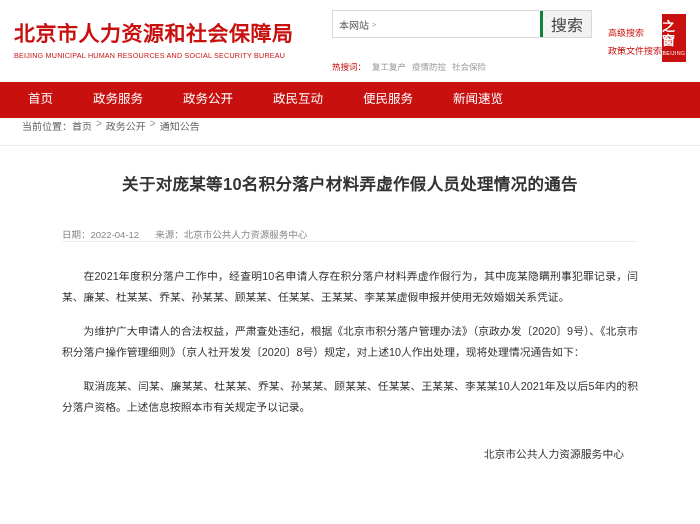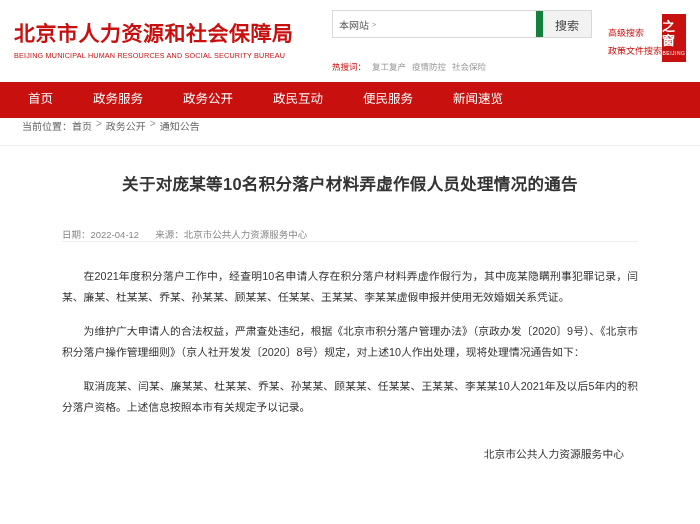--- a/index.html
+++ b/index.html
@@ -86,22 +86,22 @@
     outline: none;
     font-size: 10px;
     font-family: "Liberation Sans", sans-serif;
     padding: 0 4px;
     color: #333;
     min-width: 0;
   }
   .search-btn {
     width: 48px;
     background: #f2f2f2;
-    border-left: 7px solid #15803d;
-    font-size: 12px;
+    border-left: 3px solid #15803d;
+    font-size: 16px;
     color: #444;
     display: flex;
     align-items: center;
     justify-content: center;
     cursor: pointer;
   }
   .hotwords {
     margin-top: 22px;
     font-size: 8.5px;
     color: #999;

